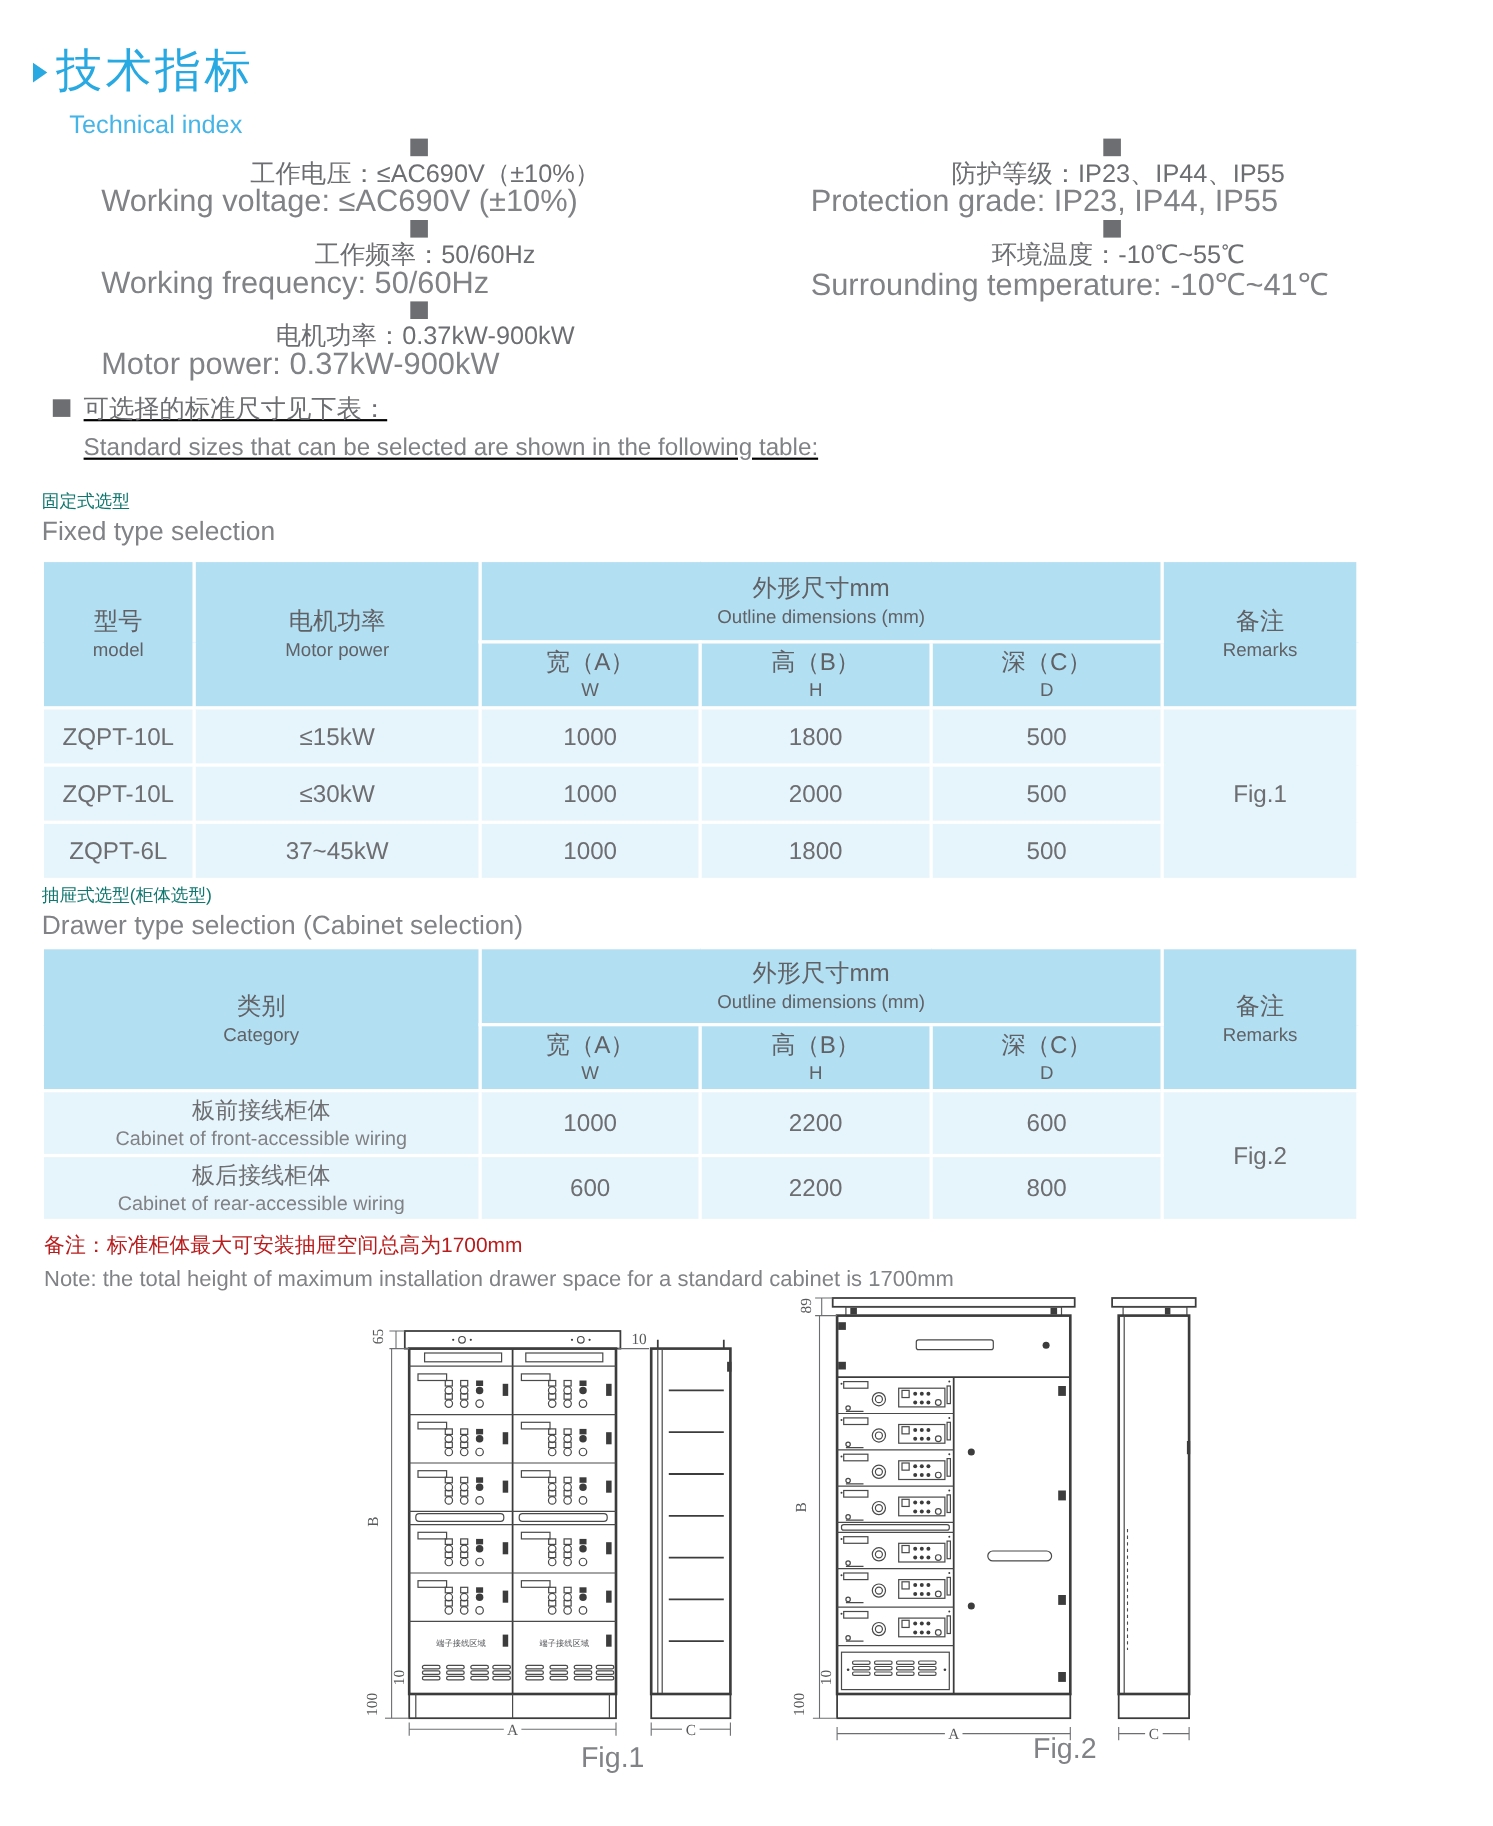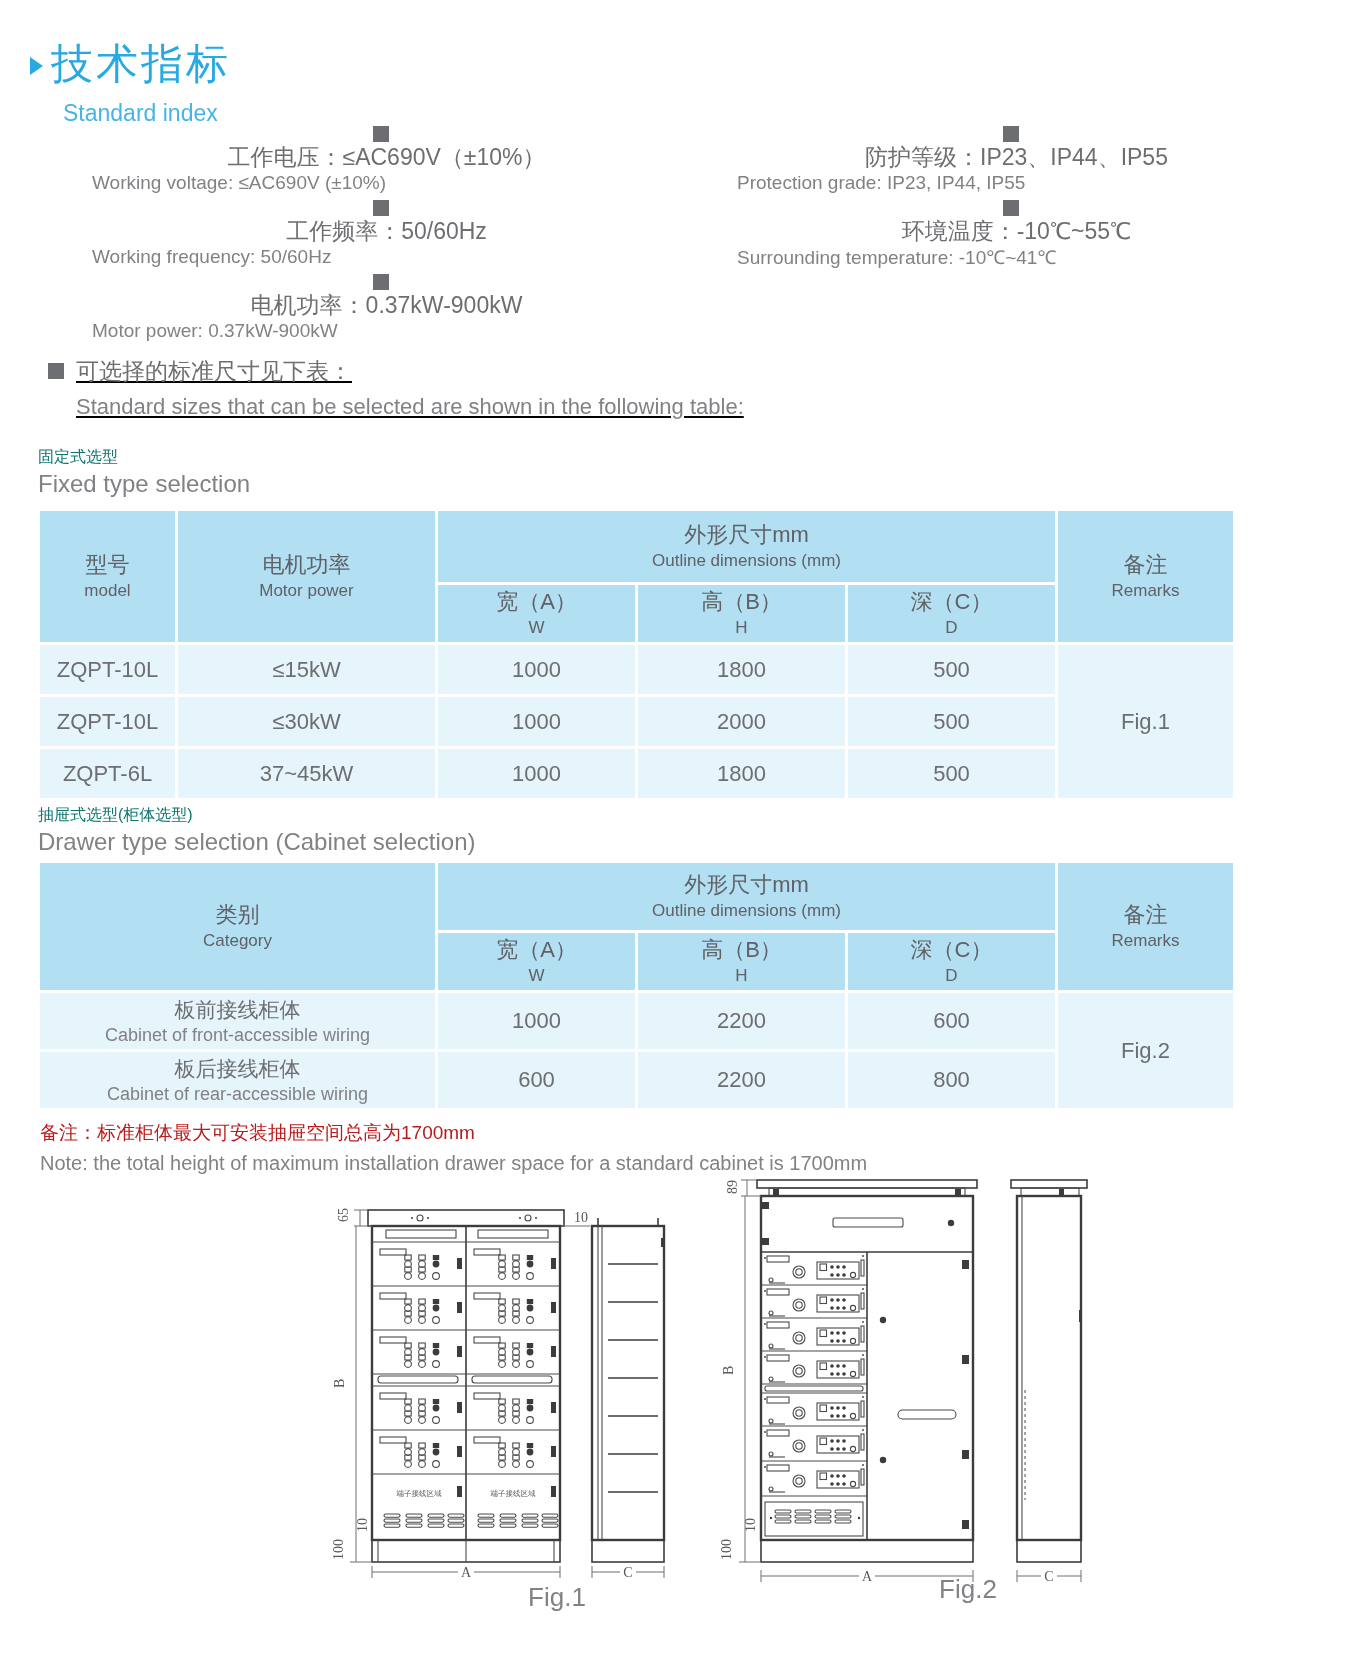--- a/index.html
+++ b/index.html
@@ -9,21 +9,21 @@
   
   .title-block { position:absolute; left:30px; top:36px; }
   .title-row { display:flex; align-items:center; }
   .tri { width:0; height:0; border-left:13px solid #29A9E1; border-top:9px solid transparent; border-bottom:9px solid transparent; margin-top:4px; }
   .title-zh { font-size:42px; font-weight:400; color:#29A9E1; letter-spacing:3px; margin-left:8px; }
   .title-en { font-size:23px; color:#45B4E7; margin-left:33px; margin-top:8px; }
 
   
   .specs { position:absolute; left:64px; top:126px; width:1260px; display:grid; grid-template-columns:645px 1fr; }
   .spec-item .zh { display:flex; align-items:center; height:39px; font-size:23px; color:#6D6E71;flex-direction:column; }
-  .spec-item .en { height:35px; padding-left:28px; font-size:19px; color:#808285; display:flex; align-items:center; }
+  .spec-item .en { height:35px; padding-left:28px; font-size:28px; color:#808285; display:flex; align-items:center; }
   .bullet { display:inline-block; width:16px; height:16px; background:#6D6E71; margin-right:12px; flex:none; }
   .intro { position:absolute; left:48px; top:352px;text-decoration:underline; }
   .intro .zh { display:flex; align-items:center; height:38px; font-size:23px; color:#6D6E71; }
   .intro .en { height:34px; padding-left:28px; font-size:22px; color:#808285; display:flex; align-items:center; }
 
   
   .sec { position:absolute; left:38px; }
   .sec .zh { font-size:16px; color:#0f766e; line-height:29px; }
   .sec .en { font-size:24px; color:#808285; line-height:26px; }
 
@@ -63,21 +63,21 @@
 </head>
 <body>
 
 <div class="page">
 
   <div class="title-block">
     <div class="title-row">
       <span class="tri"></span>
       <span class="title-zh">技术指标</span>
     </div>
-    <div class="title-en">Standard index</div>
+    <div class="title-en">Technical index</div>
   </div>
 
   <div class="specs">
     <div class="spec-col">
       <div class="spec-item">
         <div class="zh">
             <span class="bullet"></span>
             <span>工作电压：≤AC690V（±10%）</span>
           </div>
         <div class="en">Working voltage: ≤AC690V (±10%)</div>

